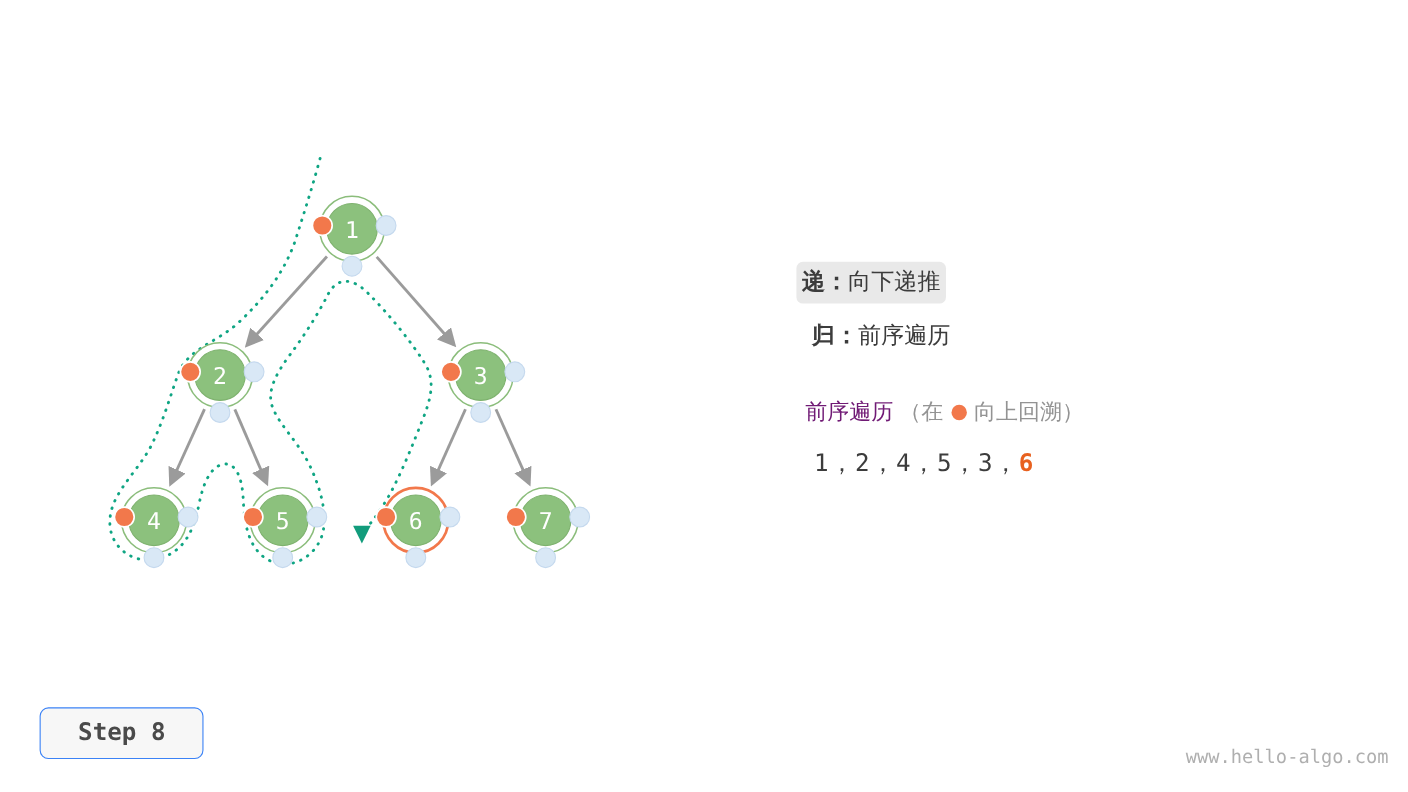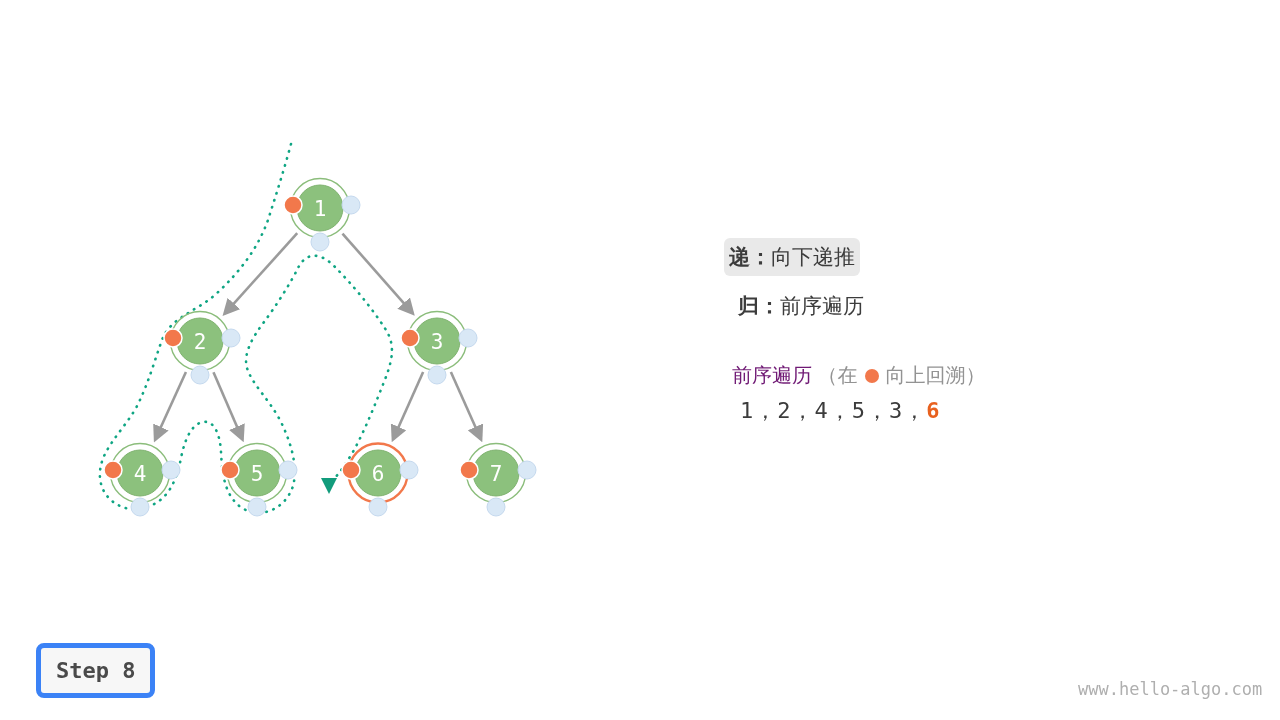--- a/index.html
+++ b/index.html
@@ -16,28 +16,28 @@
   .legend-line2{margin-top:17px;margin-left:14px;font-size:21px;line-height:26px;}
   .legend-label{font-weight:700;}
   .traversal-line{margin-top:43px;margin-left:8px;font-size:20px;line-height:26px;}
   .traversal-title{font-weight:400;color:#701a75;}
   .traversal-note{color:#939393;}
   .inline-dot{
     display:inline-block;width:14px;height:14px;border-radius:50%;
     background:#f2784b;vertical-align:-1px;margin:0 7px;
   }
   .sequence-line{
-    margin-top:8px;margin-left:16px;
+    margin-top:18px;margin-left:16px;
     font-family:"DejaVu Sans Mono",monospace;font-size:22px;letter-spacing:1px;color:#3c3c3c;
   }
   .sequence-current{color:#e8611f;font-weight:700;}
   .step-box{
     position:absolute;left:36px;top:643px;
-    background:#f7f7f7;border:5px solid #3b82f6;border-radius:8px;
-    padding:10px 15px;font-family:"DejaVu Sans Mono",monospace;
+    background:#f7f7f7;border:1px solid #3b82f6;border-radius:8px;
+    padding:10px 34px;font-family:"DejaVu Sans Mono",monospace;
     font-size:22px;font-weight:700;color:#4a4a4a;
   }
   .watermark{
     position:absolute;left:1078px;top:679px;
     font-size:17px;color:#afafaf;font-family:"DejaVu Sans Mono",monospace;
   }
 </style>
 </head>
 <body>
 

